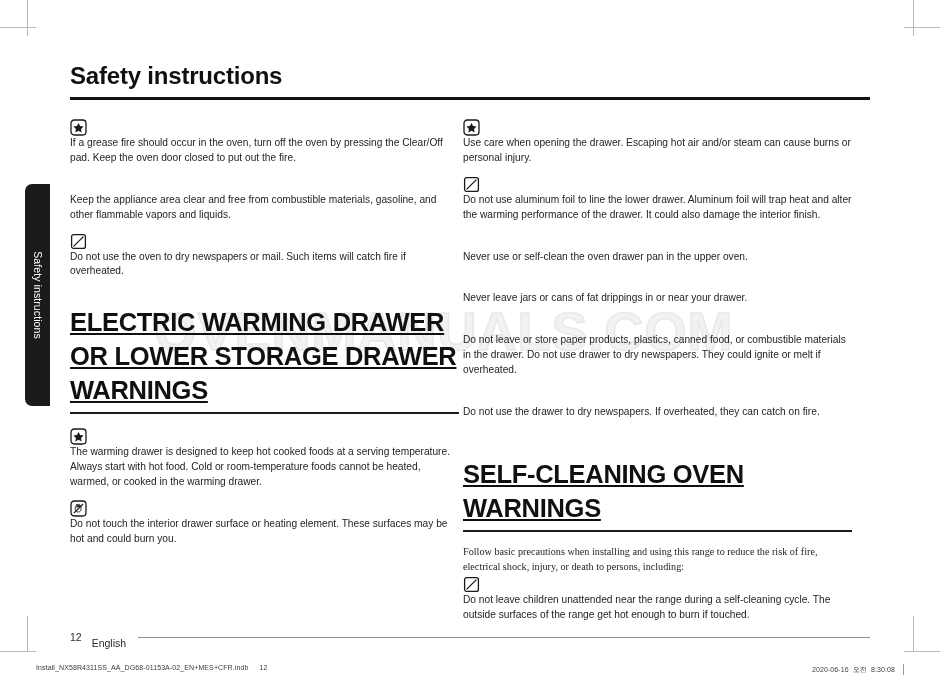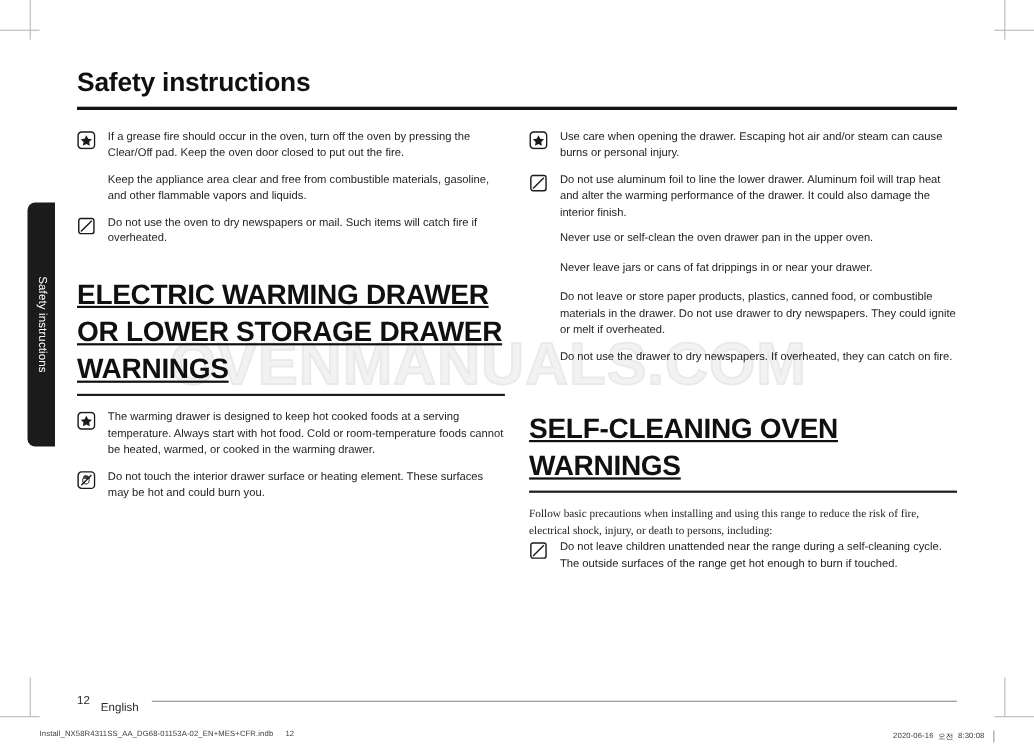--- a/index.html
+++ b/index.html
@@ -93,21 +93,21 @@
     height: 3px;
     background: #121212;
   }
 
   .col {
     position: absolute;
     top: 118px;
     width: 389px;
   }
   .col-left  { left: 70px; }
-  .col-right { left: 481px; }
+  .col-right { left: 463px; }
 
   
   .sec-head {
     font-size: 25.5px;
     font-weight: bold;
     line-height: 1.32;
     letter-spacing: -.3px;
     color: #101010;
     text-transform: uppercase;
     text-decoration: underline;
@@ -117,20 +117,21 @@
     background: #1d1d1d;
     margin-top: 5px;
     margin-bottom: 13px;
   }
 
   
   .item {
     display: flex;
     align-items: flex-start;
     margin-bottom: 9px;
+    flex-direction: column;
   }
   .item .ico {
     flex: 0 0 auto;
     width: 17px;
     height: 17px;
     margin-right: 11px;
     margin-top: 1px;
   }
   .item .ico svg { display: block; }
   .item.noicon .ico { visibility: hidden; }

